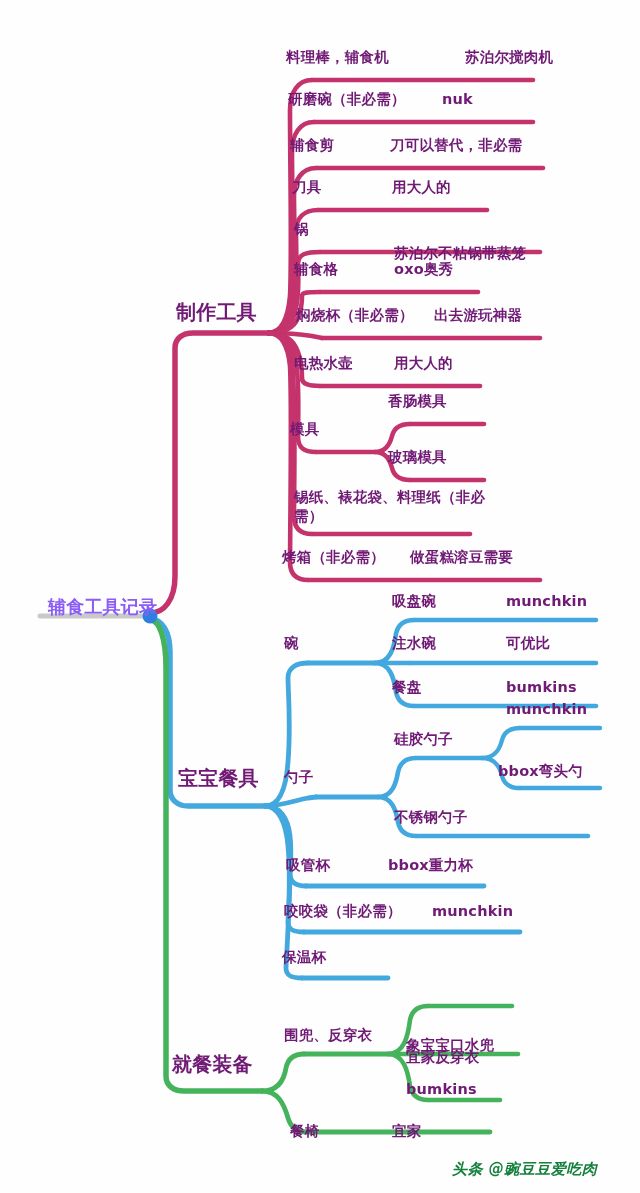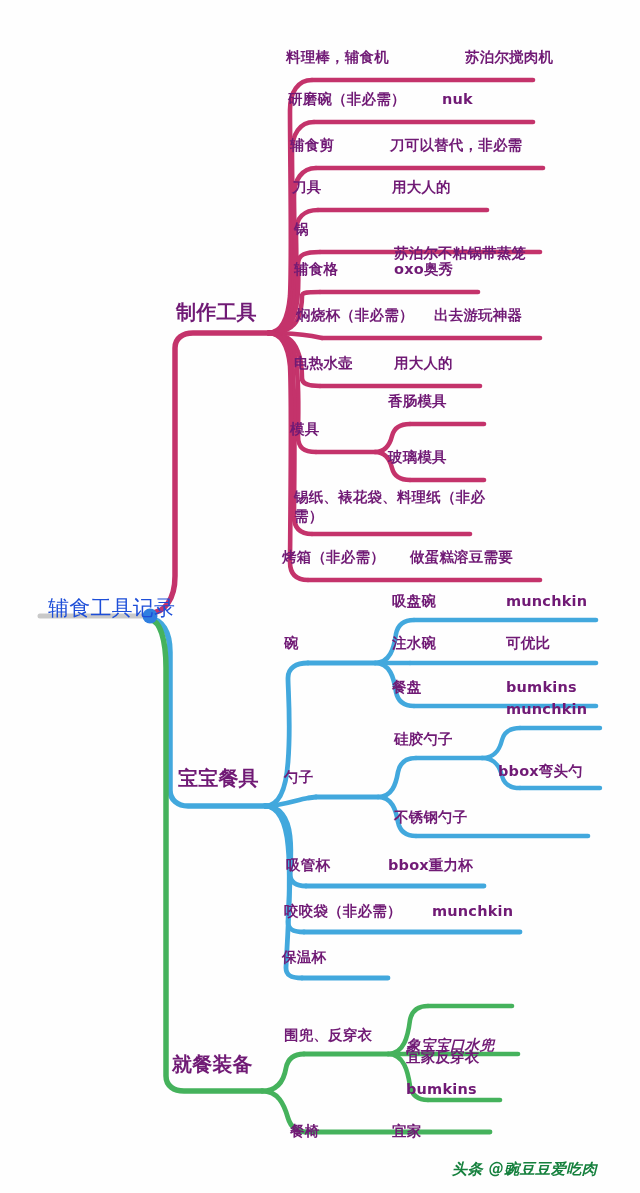--- a/index.html
+++ b/index.html
@@ -30,23 +30,23 @@
     color: #701a75;
     font-weight: bold;
     letter-spacing: 0.2px;
     white-space: pre;
     line-height: 1.28;
   }
   .node.wrap {
     white-space: normal;
   }
   .root-label {
-    font-size: 21px;
-    color: #1d4ed8;
-    font-weight: normal;
+    font-size: 18px;
+    color: #8b5cf6;
+    font-weight: bold;
   }
   .lvl1 { font-size: 20px; }
   .lvl2 { font-size: 14.5px; }
   .lvl3 { font-size: 14.5px; }
   .lvl4 { font-size: 14.5px; }
   .watermark {
     position: absolute;
     font-size: 15px;
     font-weight: bold;
     font-style: italic;
@@ -200,21 +200,21 @@
 
   <div class="node lvl2" style="left:284px; top:902px;">咬咬袋（非必需）</div>
   <div class="node lvl3" style="left:432px; top:902px;">munchkin</div>
 
   <div class="node lvl2" style="left:282px; top:948px;">保温杯</div>
 
   <div class="node lvl1" style="left:172px; top:1052px;">就餐装备</div>
 
   <div class="node lvl2" style="left:284px; top:1026px;">围兜、反穿衣</div>
   <div class="node lvl3" style="left:406px; top:1048px;">宜家反穿衣</div>
-  <div class="node lvl3" style="left:406px; top:1036px;font-style:italic;">象宝宝口水兜</div>
+  <div class="node lvl3" style="left:406px; top:1036px;">象宝宝口水兜</div>
   <div class="node lvl3" style="left:406px; top:1080px;">bumkins</div>
 
   <div class="node lvl2" style="left:290px; top:1122px;">餐椅</div>
   <div class="node lvl3" style="left:392px; top:1122px;">宜家</div>
 
   <div class="watermark" style="left:452px; top:1160px;">头条 @豌豆豆爱吃肉</div>
 
 </div>
 
 </body></html>

